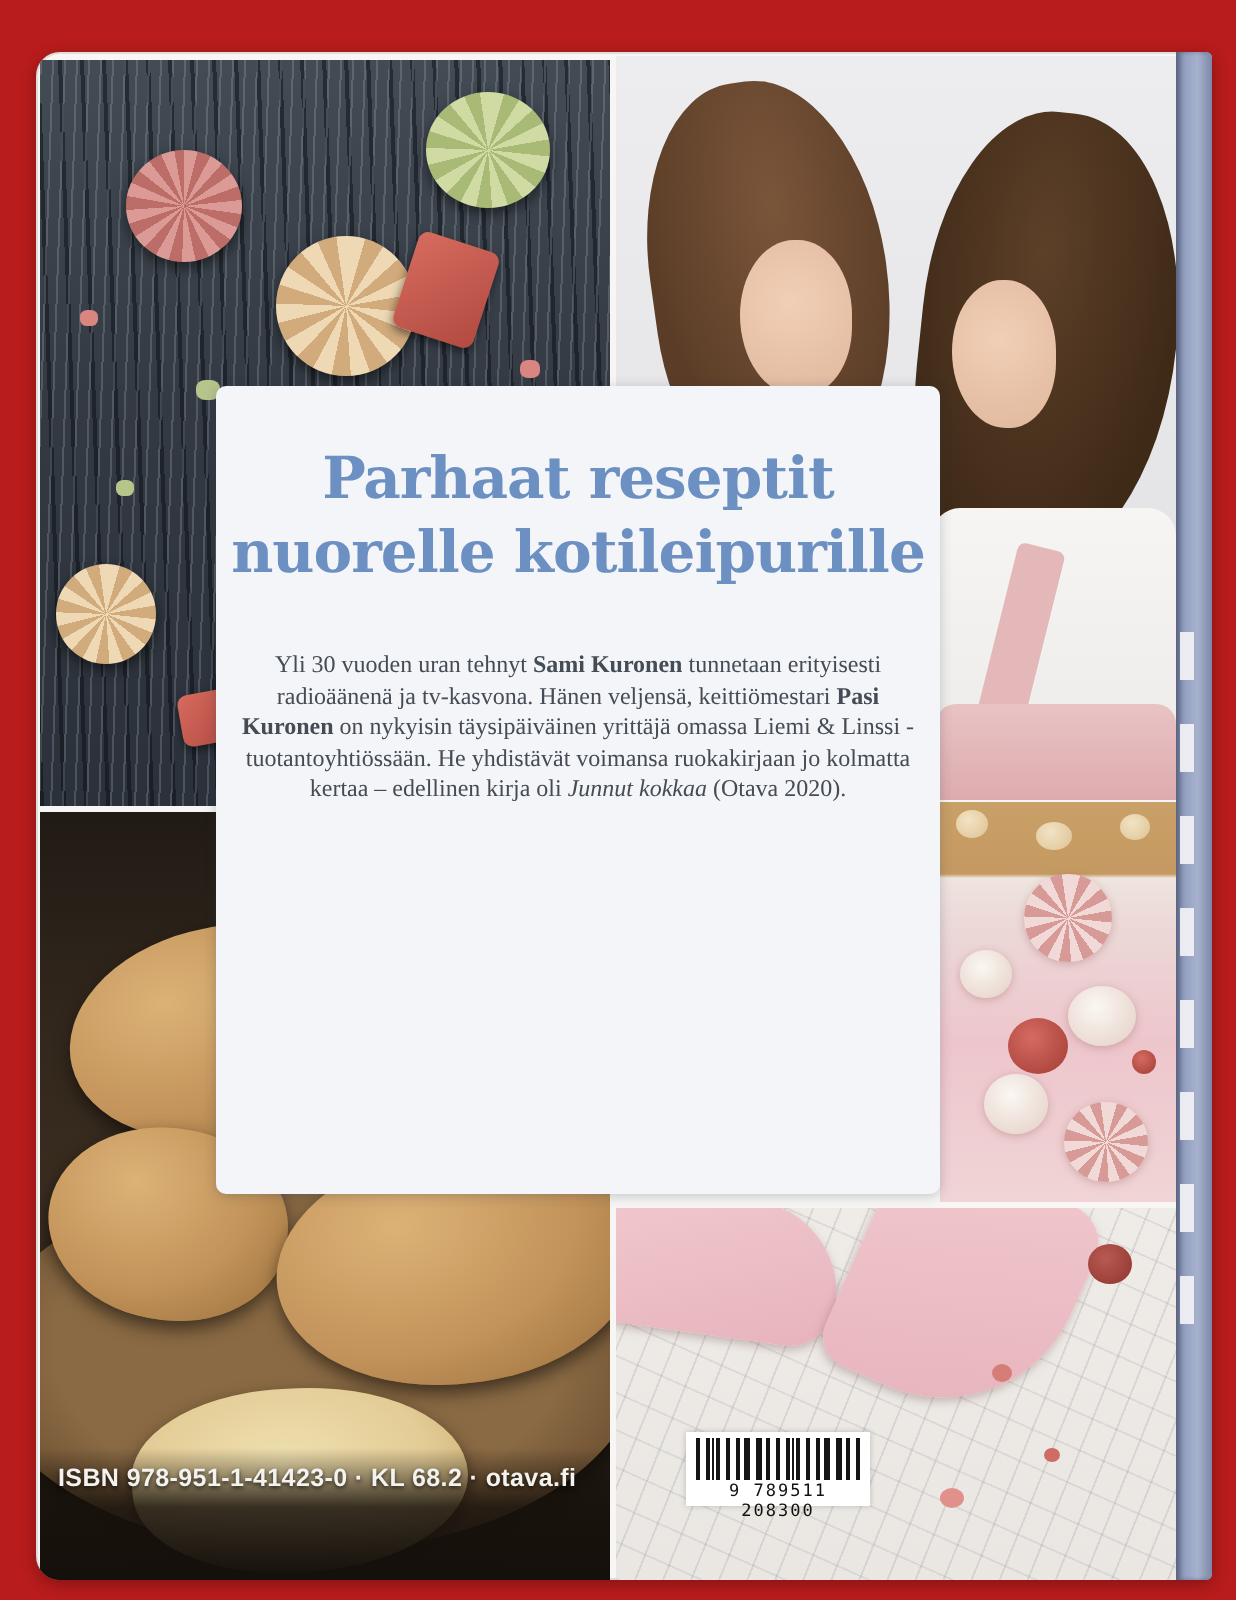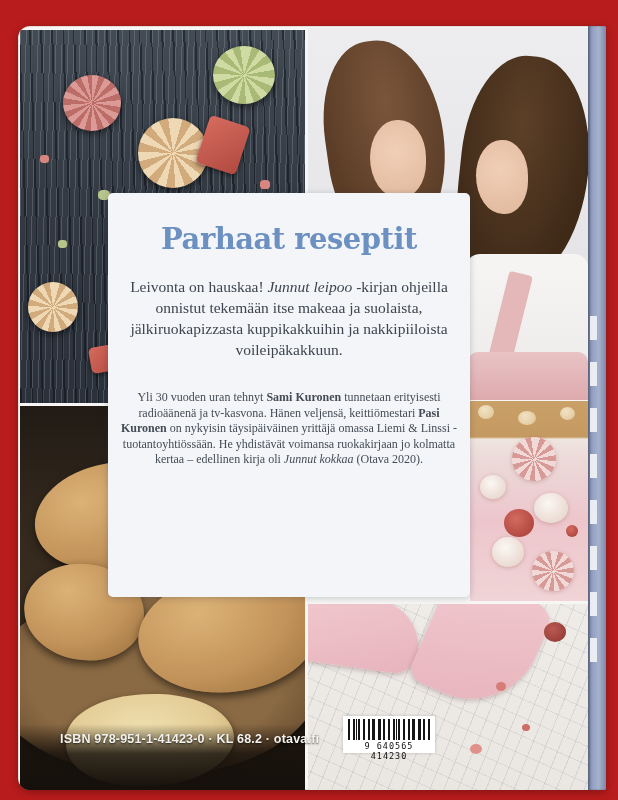--- a/index.html
+++ b/index.html
@@ -71,21 +71,21 @@
     border-radius:5px;box-shadow:0 1px 6px rgba(40,50,70,.25);z-index:5;
     text-align:center;color:#3e454e;}
   .headline{margin-top:28px;font-family:"DejaVu Serif", serif;font-weight:bold;
     font-size:29px;line-height:37px;letter-spacing:-0.5px;color:#6b90c1;}
   .para{margin:18px 14px 0 14px;font-size:15.5px;line-height:21px;}
   .para i{font-style:italic;}
   .credits{margin:30px 8px 0 8px;font-size:12px;line-height:15.5px;color:#454c55;}
   .credits b{font-weight:bold;} .credits i{font-style:italic;text-align:center;}
 
   
-  .isbn{position:absolute;left:42px;top:706px;z-index:6;color:#f4f2ee;
+  .isbn{position:absolute;left:11px;top:706px;z-index:6;color:#f4f2ee;
     font-family:"Liberation Sans", sans-serif;font-weight:bold;font-size:12.5px;
     letter-spacing:.2px;text-shadow:0 1px 2px rgba(0,0,0,.7);}
   .barcode{position:absolute;left:325px;top:690px;width:92px;height:37px;background:#ffffff;
     z-index:6;box-shadow:0 0 3px rgba(0,0,0,.2);padding:3px 5px 2px 5px;box-sizing:border-box;}
   .bars{height:21px;background:
       repeating-linear-gradient(90deg,#151515 0 2px, rgba(0,0,0,0) 2px 5px),
       repeating-linear-gradient(90deg,#151515 0 1px, rgba(0,0,0,0) 1px 8px);}
   .barnum{margin-top:1px;text-align:center;font-family:"DejaVu Sans Mono", monospace;
     font-size:8.5px;letter-spacing:1px;color:#111;}
 
@@ -161,30 +161,30 @@
       <div class="potato" style="left:168px;top:76px;width:116px;height:92px;transform:rotate(8deg);"></div>
       <div class="potato" style="left:4px;top:158px;width:120px;height:96px;transform:rotate(6deg);"></div>
       <div class="potato" style="left:118px;top:168px;width:180px;height:118px;transform:rotate(-8deg);"></div>
       <div class="bun-cut" style="left:46px;top:288px;width:168px;height:92px;transform:rotate(-4deg);"></div>
       <div style="position:absolute;left:0;top:318px;width:285px;height:66px;background:linear-gradient(180deg,rgba(24,18,12,0) 0%,rgba(24,18,12,.85) 45%,#15100b 100%);"></div>
     </div>
 
     <div class="panel">
       <div class="headline">
         <div>Parhaat reseptit</div>
+        <div>nuorelle kotileipurille</div>
       </div>
-      <p class="para"><span>Leivonta on hauskaa! </span><i>Junnut leipoo</i><span> -kirjan ohjeilla onnistut tekemään itse makeaa ja suolaista, jälkiruokapizzasta kuppikakkuihin ja nakkipiiloista voileipäkakkuun.</span></p>
       <p class="credits"><span>Yli 30 vuoden uran tehnyt </span><b>Sami Kuronen</b><span> tunnetaan erityisesti radioäänenä ja tv-kasvona. Hänen veljensä, keittiömestari </span><b>Pasi Kuronen</b><span> on nykyisin täysipäiväinen yrittäjä omassa Liemi &amp; Linssi -tuotantoyhtiössään. He yhdistävät voimansa ruokakirjaan jo kolmatta kertaa – edellinen kirja oli </span><i>Junnut kokkaa</i><span> (Otava 2020).</span></p>
     </div>
 
     <div class="isbn">ISBN 978-951-1-41423-0 · KL 68.2 · otava.fi</div>
 
     <div class="barcode">
       <div class="bars"></div>
-      <div class="barnum">9 640565 414230</div>
+      <div class="barnum">9 789511 208300</div>
     </div>
 
     <div class="spine">
       <div class="spine-frag"></div>
     </div>
 
   </div>
 </div>
 
 </body></html>

